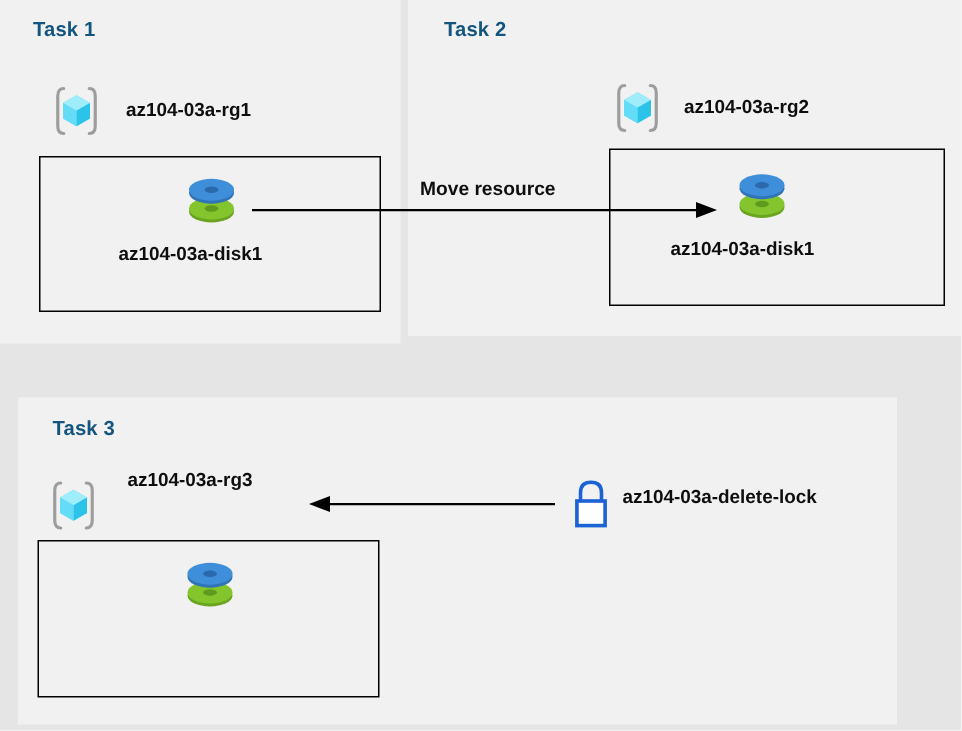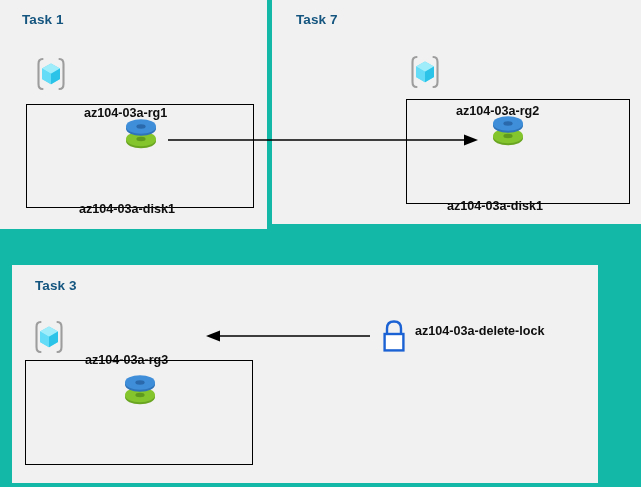--- a/index.html
+++ b/index.html
@@ -8,21 +8,21 @@
     background: #ffffff;
   }
   body {
     font-family: "Liberation Sans", sans-serif;
     -webkit-font-smoothing: antialiased;
   }
   #canvas {
     position: relative;
     width: 641px;
     height: 487px;
-    background: #14b8a6;
+    background: #e5e5e5;
     overflow: hidden;
   }
   .panel {
     position: absolute;
     background: #f1f1f1;
   }
   .panel-title {
     position: absolute;
     font-size: 13.5px;
     font-weight: bold;
@@ -35,21 +35,20 @@
     border: 1.4px solid #000000;
     background: transparent;
     box-sizing: border-box;
   }
   .node-label {
     position: absolute;
     font-size: 12.6px;
     font-weight: bold;
     color: #0e0e0e;
     white-space: nowrap;
-    margin-top: 40px;
   }
   .edge-label {
     position: absolute;
     font-size: 12.8px;
     font-weight: bold;
     color: #0e0e0e;
     white-space: nowrap;
   }
   .lock-label {
     position: absolute;
@@ -106,21 +105,21 @@
       <ellipse cx="18" cy="24" rx="4.6" ry="2.2" fill="#5f9a1e"></ellipse>
       <ellipse cx="18" cy="13.5" rx="15" ry="7.3" fill="#2f73b8"></ellipse>
       <ellipse cx="18" cy="11.5" rx="15" ry="7.3" fill="#3f8ed9"></ellipse>
       <ellipse cx="18" cy="11.5" rx="4.6" ry="2.2" fill="#2a69ab"></ellipse>
     </svg>
   </div>
   <div class="node-label" style="left:79px; top:162px;">az104-03a-disk1</div>
 
   <div class="panel" style="left:272px; top:0px; width:369px; height:224px;"></div>
 
-  <div class="panel-title" style="left:296px; top:12px;">Task 7</div>
+  <div class="panel-title" style="left:296px; top:12px;">Task 2</div>
 
   <div class="icon" style="left:410px; top:55px; width:30px; height:34px;">
     <svg width="30" height="34" viewBox="0 0 30 34">
       <path d="M6.5 2 Q2.5 2 2.5 7 L2.5 27 Q2.5 32 6.5 32" fill="none" stroke="#9d9d9d" stroke-width="2.1" stroke-linecap="round"></path>
       <path d="M23.5 2 Q27.5 2 27.5 7 L27.5 27 Q27.5 32 23.5 32" fill="none" stroke="#9d9d9d" stroke-width="2.1" stroke-linecap="round"></path>
       <polygon points="15,6.5 24,11.6 24,22 15,27.2 6,22 6,11.6" fill="#5fdcf6"></polygon>
       <polygon points="15,6.5 24,11.6 15,16.8 6,11.6" fill="#9fecfb"></polygon>
       <polygon points="15,16.8 24,11.6 24,22 15,27.2" fill="#2bc3e8"></polygon>
       <polygon points="15,16.8 15,27.2 6,22 6,11.6" fill="#64dcf7"></polygon>
     </svg>
@@ -138,20 +137,21 @@
       <ellipse cx="18" cy="11.5" rx="15" ry="7.3" fill="#3f8ed9"></ellipse>
       <ellipse cx="18" cy="11.5" rx="4.6" ry="2.2" fill="#2a69ab"></ellipse>
     </svg>
   </div>
   <div class="node-label" style="left:447px; top:159px;">az104-03a-disk1</div>
 
   <svg class="arrow-svg" style="left:168px; top:128px;" width="312" height="24" viewBox="0 0 312 24">
     <line x1="0" y1="12" x2="298" y2="12" stroke="#000000" stroke-width="1.5"></line>
     <polygon points="310,12 296,6.6 296,17.4" fill="#000000"></polygon>
   </svg>
+  <div class="edge-label" style="left:280px; top:118px;">Move resource</div>
 
   <div class="panel" style="left:12px; top:265px; width:586px; height:218px;"></div>
 
   <div class="panel-title" style="left:35px; top:278px;">Task 3</div>
 
   <div class="icon" style="left:34px; top:320px; width:30px; height:34px;">
     <svg width="30" height="34" viewBox="0 0 30 34">
       <path d="M6.5 2 Q2.5 2 2.5 7 L2.5 27 Q2.5 32 6.5 32" fill="none" stroke="#9d9d9d" stroke-width="2.1" stroke-linecap="round"></path>
       <path d="M23.5 2 Q27.5 2 27.5 7 L27.5 27 Q27.5 32 23.5 32" fill="none" stroke="#9d9d9d" stroke-width="2.1" stroke-linecap="round"></path>
       <polygon points="15,6.5 24,11.6 24,22 15,27.2 6,22 6,11.6" fill="#5fdcf6"></polygon>

